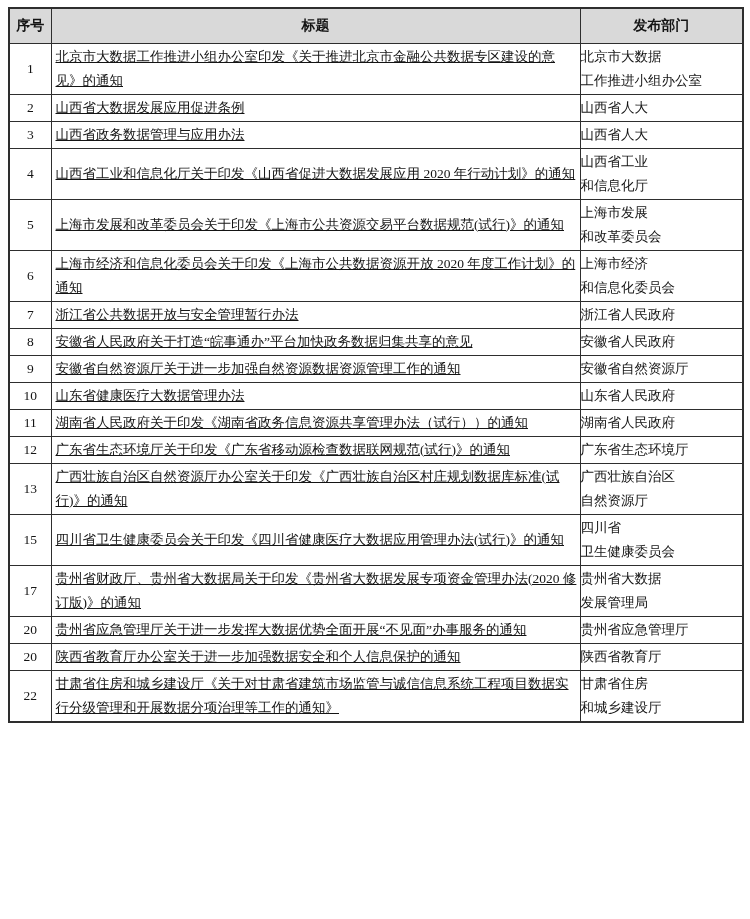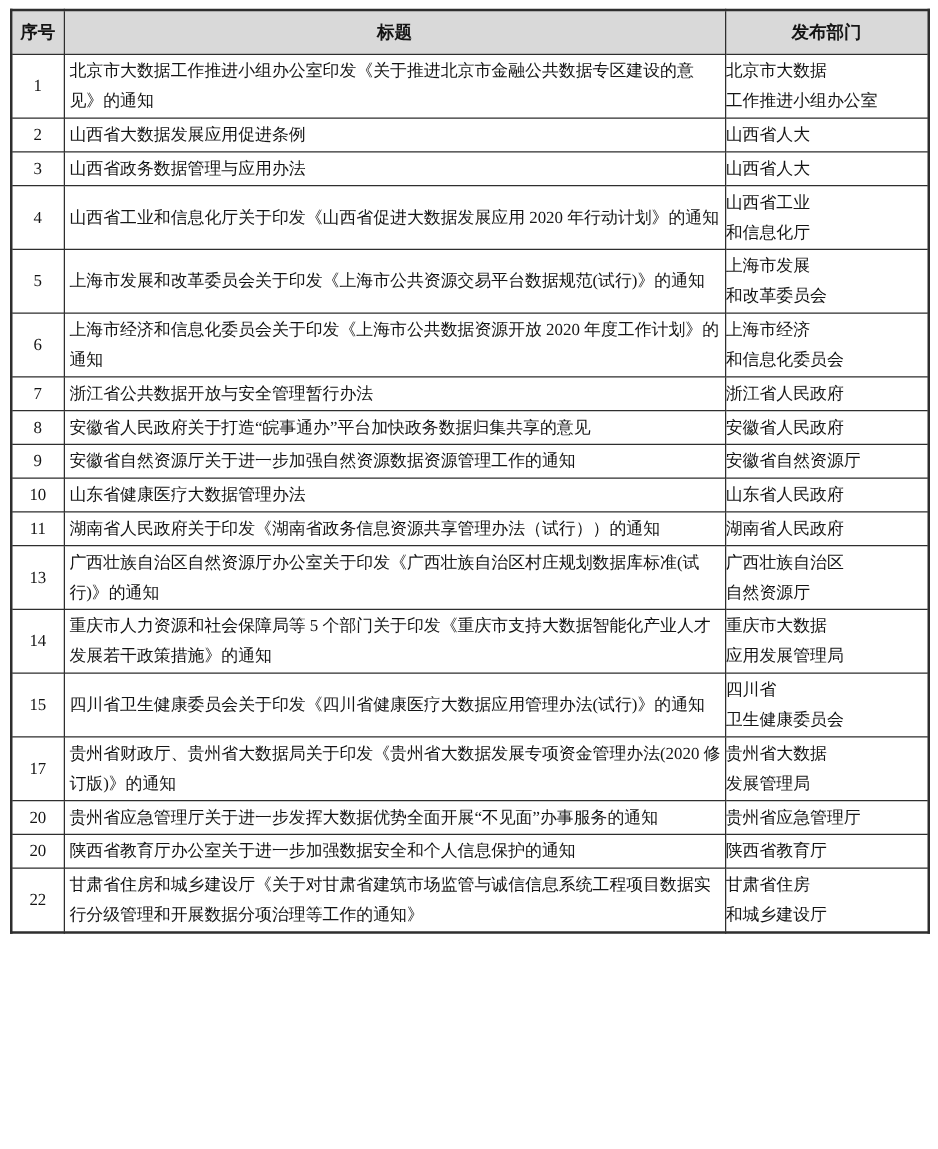--- a/index.html
+++ b/index.html
@@ -44,20 +44,21 @@
     padding: 1px 0;
     vertical-align: middle;
   }
   td.cell-num {
     text-align: center;
   }
   td.cell-title {
     text-align: left;
     padding-left: 4px;
     padding-right: 3px;
+    text-decoration: underline;
   }
   td.cell-dept {
     text-align: left;
     white-space: pre-line;
   }
 </style>
 </head>
 <body>
 
 <div class="page">
@@ -128,30 +129,29 @@
           <td class="cell-num">10</td>
           <td class="cell-title">山东省健康医疗大数据管理办法</td>
           <td class="cell-dept">山东省人民政府</td>
         </tr>
         <tr>
           <td class="cell-num">11</td>
           <td class="cell-title">湖南省人民政府关于印发《湖南省政务信息资源共享管理办法（试行））的通知</td>
           <td class="cell-dept">湖南省人民政府</td>
         </tr>
         <tr>
+          <td class="cell-num">12</td>
+          <td class="cell-title">广东省生态环境厅关于印发《广东省移动源检查数据联网规范(试行)》的通知</td>
+          <td class="cell-dept">广东省生态环境厅</td>
+        </tr>
+        <tr>
           <td class="cell-num">13</td>
           <td class="cell-title">广西壮族自治区自然资源厅办公室关于印发《广西壮族自治区村庄规划数据库标准(试行)》的通知</td>
           <td class="cell-dept">广西壮族自治区
 自然资源厅</td>
-        </tr>
-        <tr>
-          <td class="cell-num">14</td>
-          <td class="cell-title">重庆市人力资源和社会保障局等 5 个部门关于印发《重庆市支持大数据智能化产业人才发展若干政策措施》的通知</td>
-          <td class="cell-dept">重庆市大数据
-应用发展管理局</td>
         </tr>
         <tr>
           <td class="cell-num">15</td>
           <td class="cell-title">四川省卫生健康委员会关于印发《四川省健康医疗大数据应用管理办法(试行)》的通知</td>
           <td class="cell-dept">四川省
 卫生健康委员会</td>
         </tr>
         <tr>
           <td class="cell-num">17</td>
           <td class="cell-title">贵州省财政厅、贵州省大数据局关于印发《贵州省大数据发展专项资金管理办法(2020 修订版)》的通知</td>

